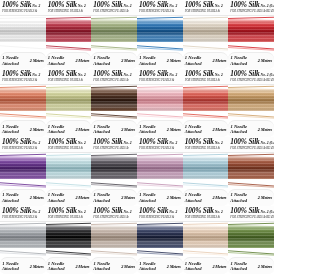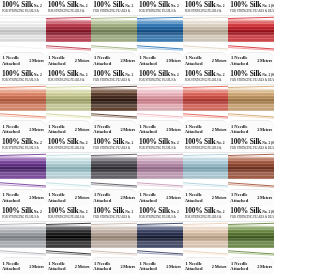--- a/index.html
+++ b/index.html
@@ -13,20 +13,21 @@
     grid-template-columns:repeat(6, 1fr);
     grid-template-rows:repeat(4, 1fr);
     width:274px;height:274px;
   }
   .card{
     position:relative;
     overflow:hidden;
     background:#ffffff;
     display:flex;
     flex-direction:column;
+    font-style:italic;
   }
   
   .lbl-top{
     position:relative;
     height:16px;
     flex:0 0 16px;
     background:#fdfdfd;
     border-bottom:1px solid #e9e9e9;
     padding:1px 2px 0 2px;
     box-sizing:border-box;

